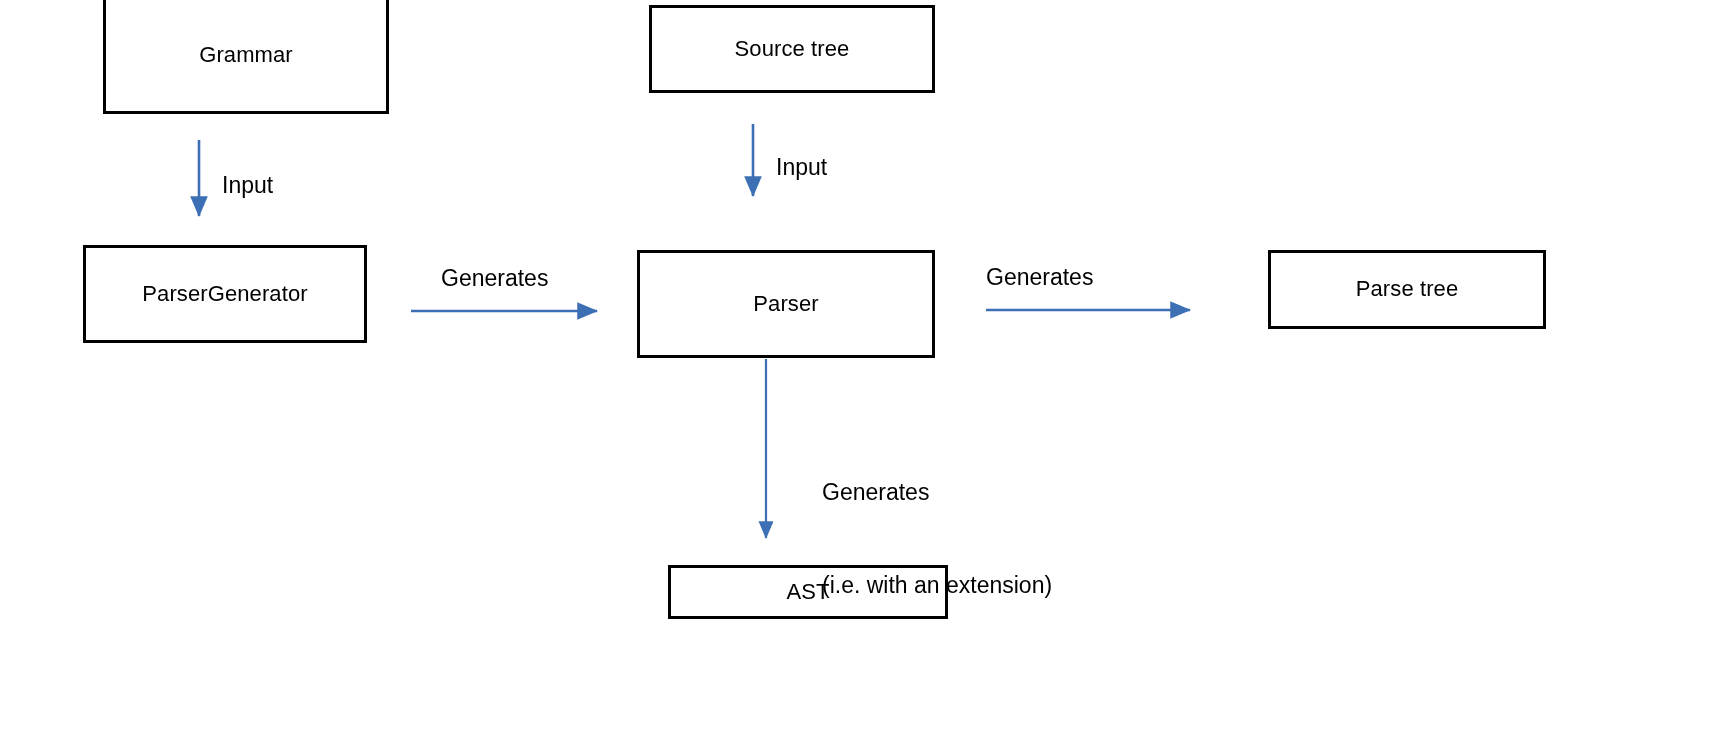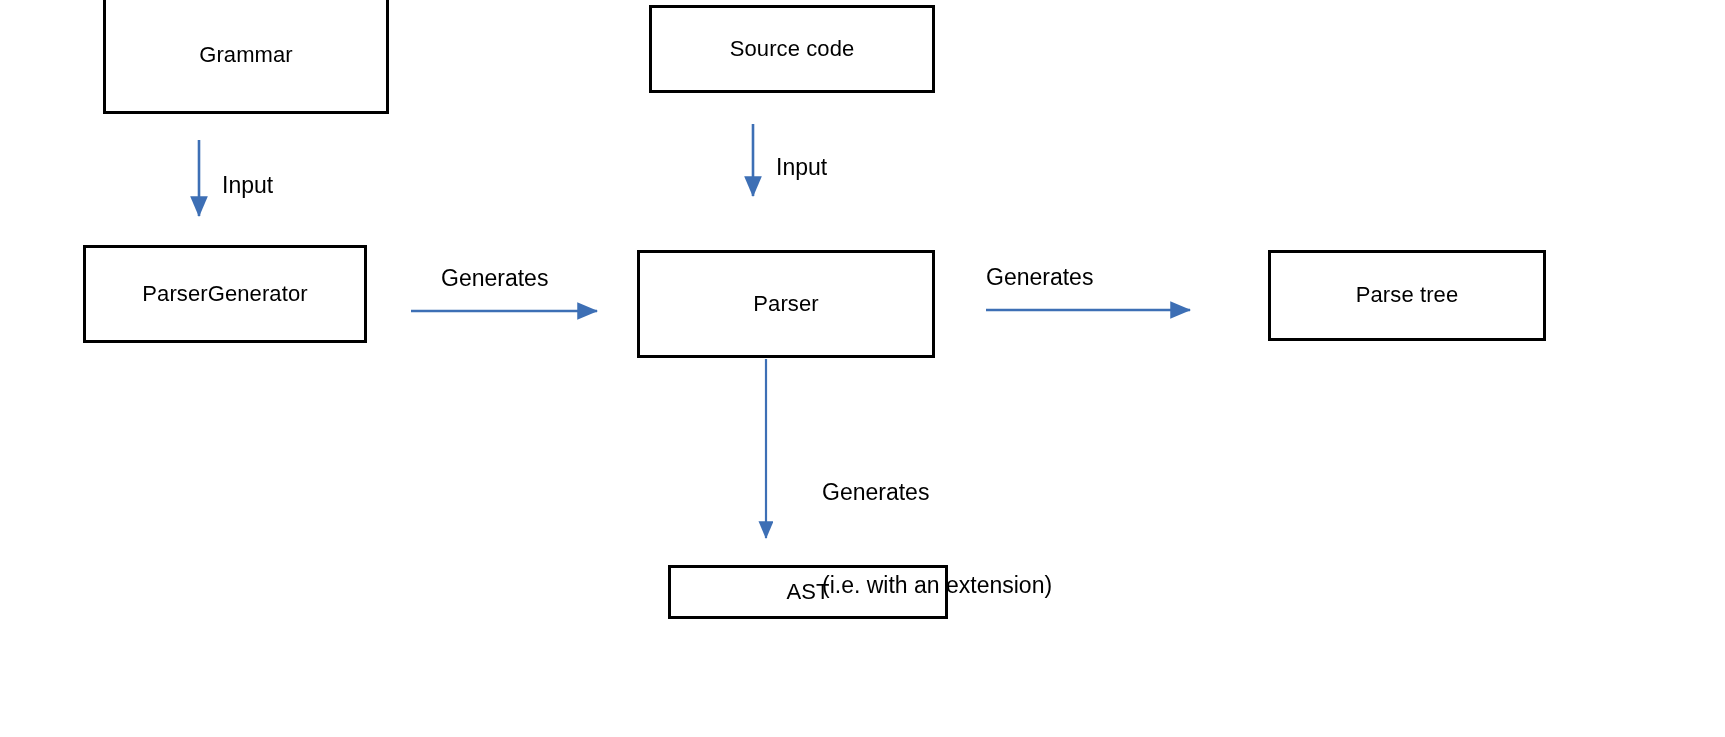--- a/index.html
+++ b/index.html
@@ -45,21 +45,21 @@
     width: 1725px;
     height: 737px;
     pointer-events: none;
   }
 
   
   #node-grammar       { left: 103px; top: -3px;  width: 286px; height: 117px; }
   #node-source-code   { left: 649px; top: 5px;   width: 286px; height: 88px;  }
   #node-parsergen     { left: 83px;  top: 245px; width: 284px; height: 98px;  }
   #node-parser        { left: 637px; top: 250px; width: 298px; height: 108px;  }
-  #node-parse-tree    { left: 1268px;top: 250px; width: 278px; height: 91px;  }
+  #node-parse-tree    { left: 1268px;top: 250px; width: 278px; height: 79px;  }
   #node-ast           { left: 668px; top: 565px; width: 280px; height: 54px;  }
 
   
   #lbl-grammar-input  { left: 222px; top: 170px; }
   #lbl-source-input   { left: 776px; top: 152px; }
   #lbl-pg-parser      { left: 441px; top: 263px; }
   #lbl-parser-tree    { left: 986px; top: 262px; }
   #lbl-parser-ast     { left: 822px; top: 415px; }
 </style>
 </head>
@@ -83,21 +83,21 @@
     <line x1="986" y1="310" x2="1190" y2="310" stroke="#3d6fb5" stroke-width="2.6" marker-end="url(#ah)"></line>
 
     <line x1="766" y1="359" x2="766" y2="538" stroke="#3d6fb5" stroke-width="2.2" marker-end="url(#ah)"></line>
   </svg>
 
   <div class="node" id="node-grammar">
     <span class="node-label">Grammar</span>
   </div>
 
   <div class="node" id="node-source-code">
-    <span class="node-label">Source code</span>
+    <span class="node-label">Source tree</span>
   </div>
 
   <div class="node" id="node-parsergen">
     <span class="node-label">ParserGenerator</span>
   </div>
 
   <div class="node" id="node-parser">
     <span class="node-label">Parser</span>
   </div>
 

